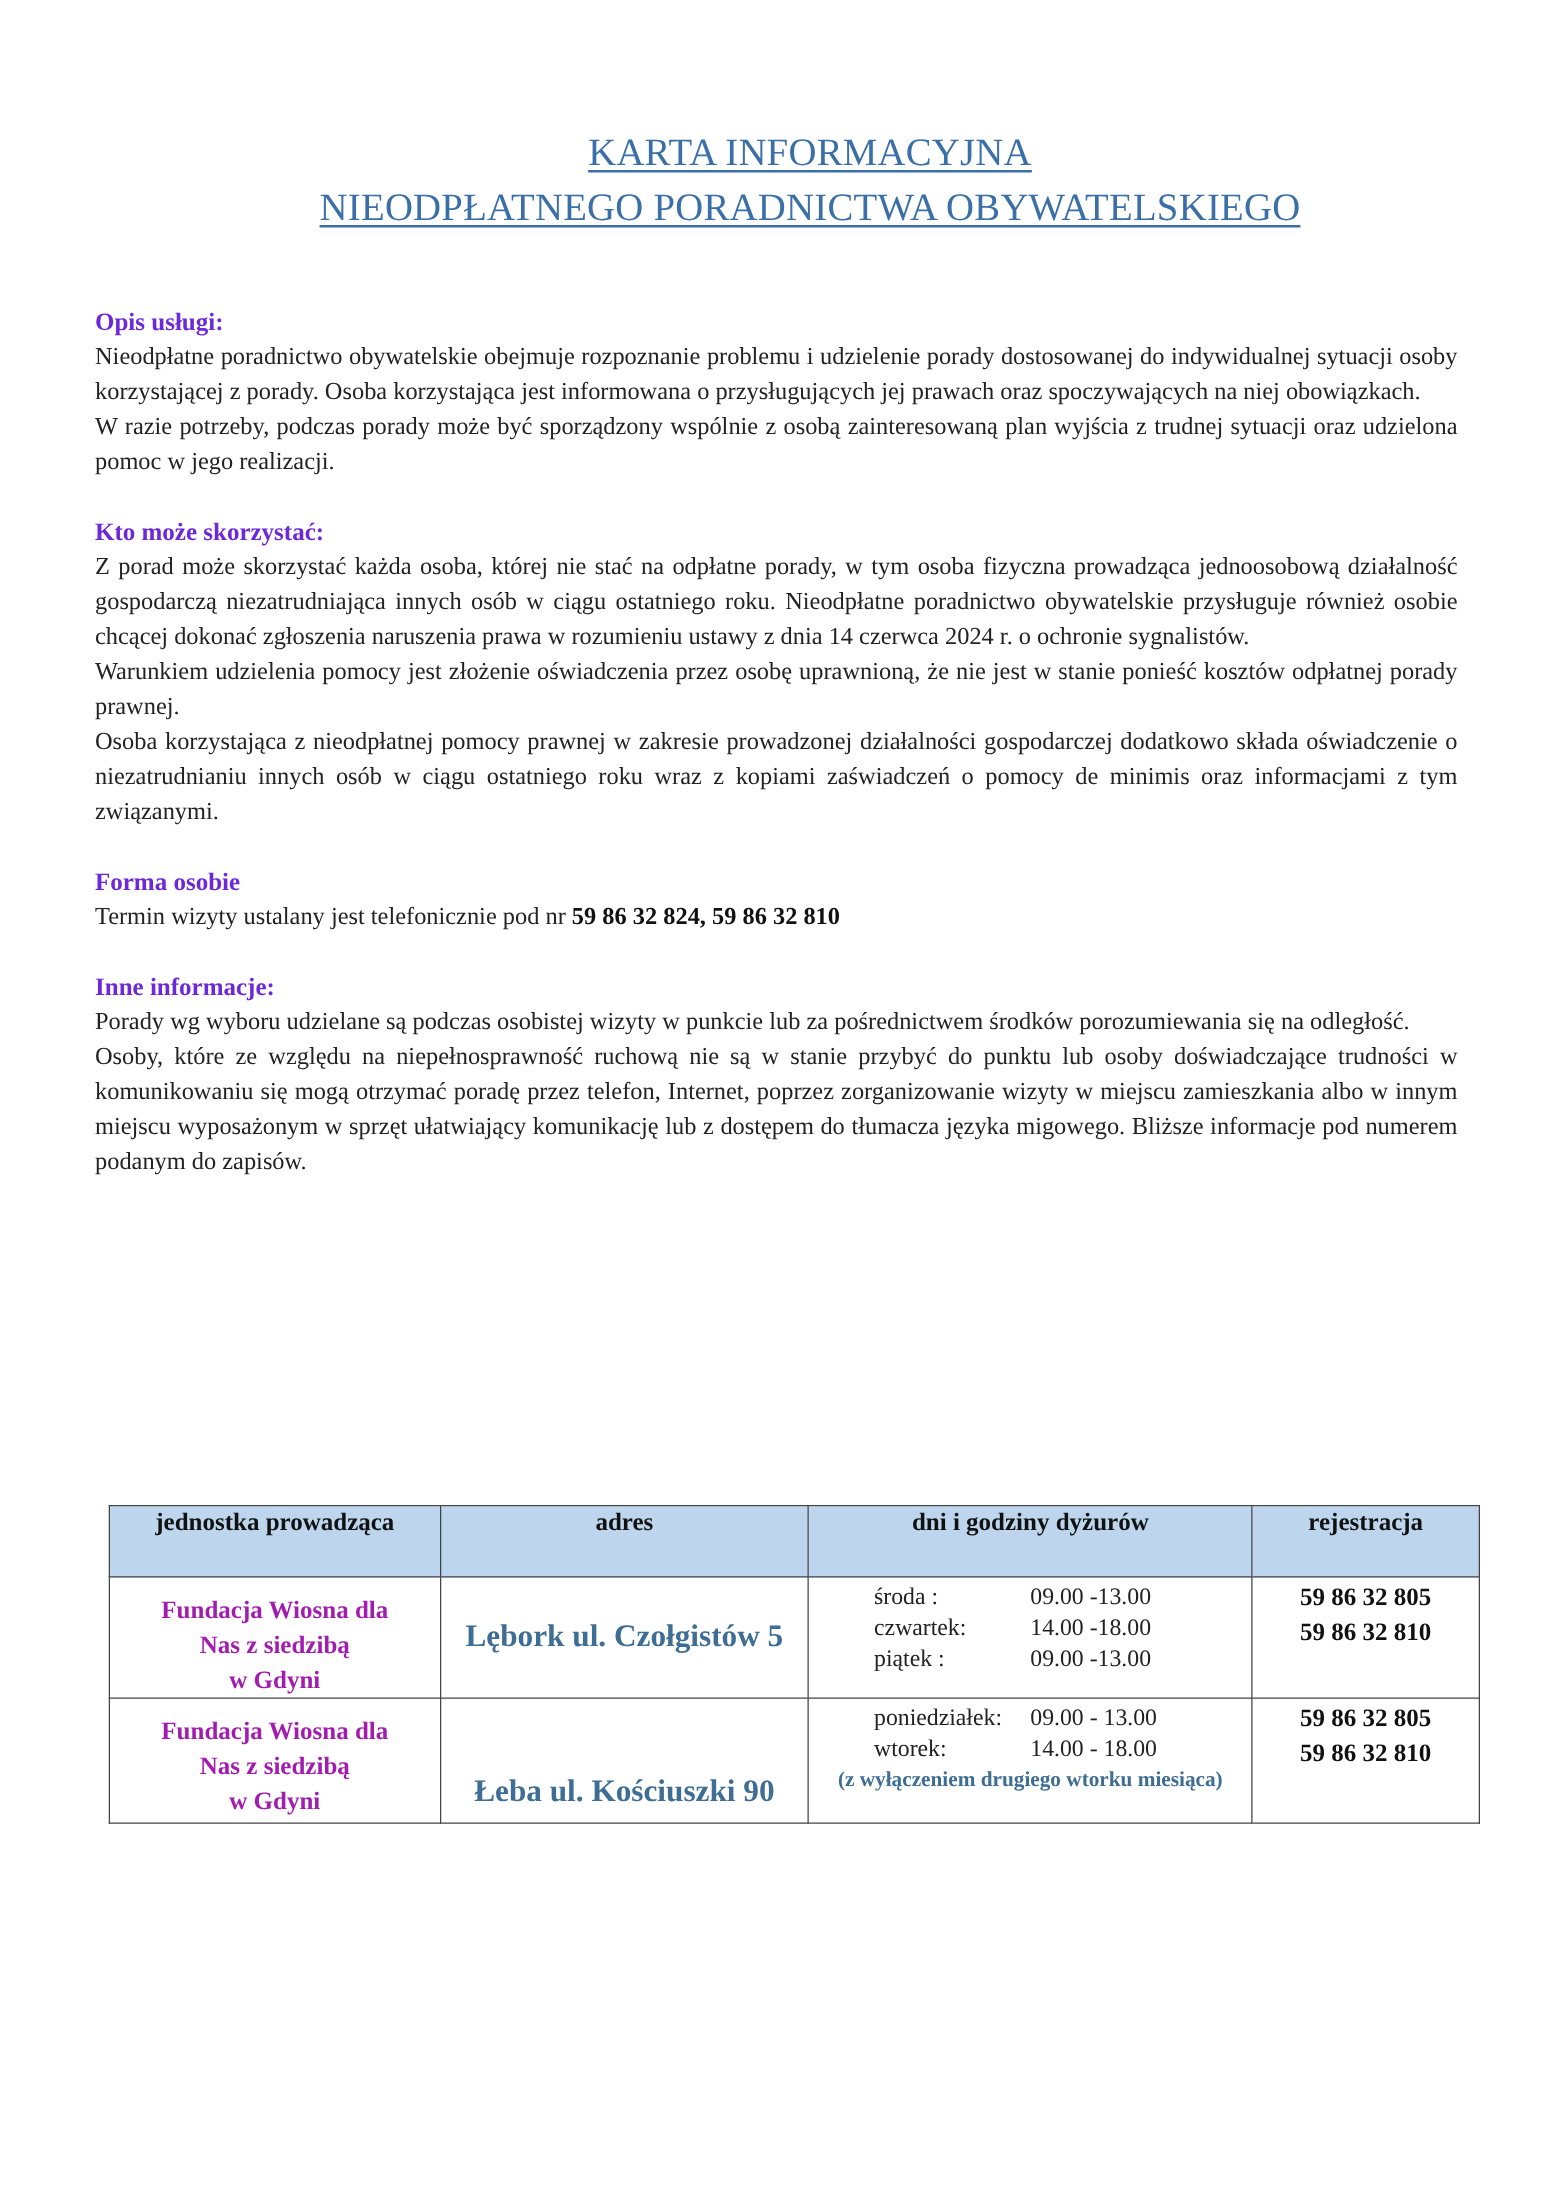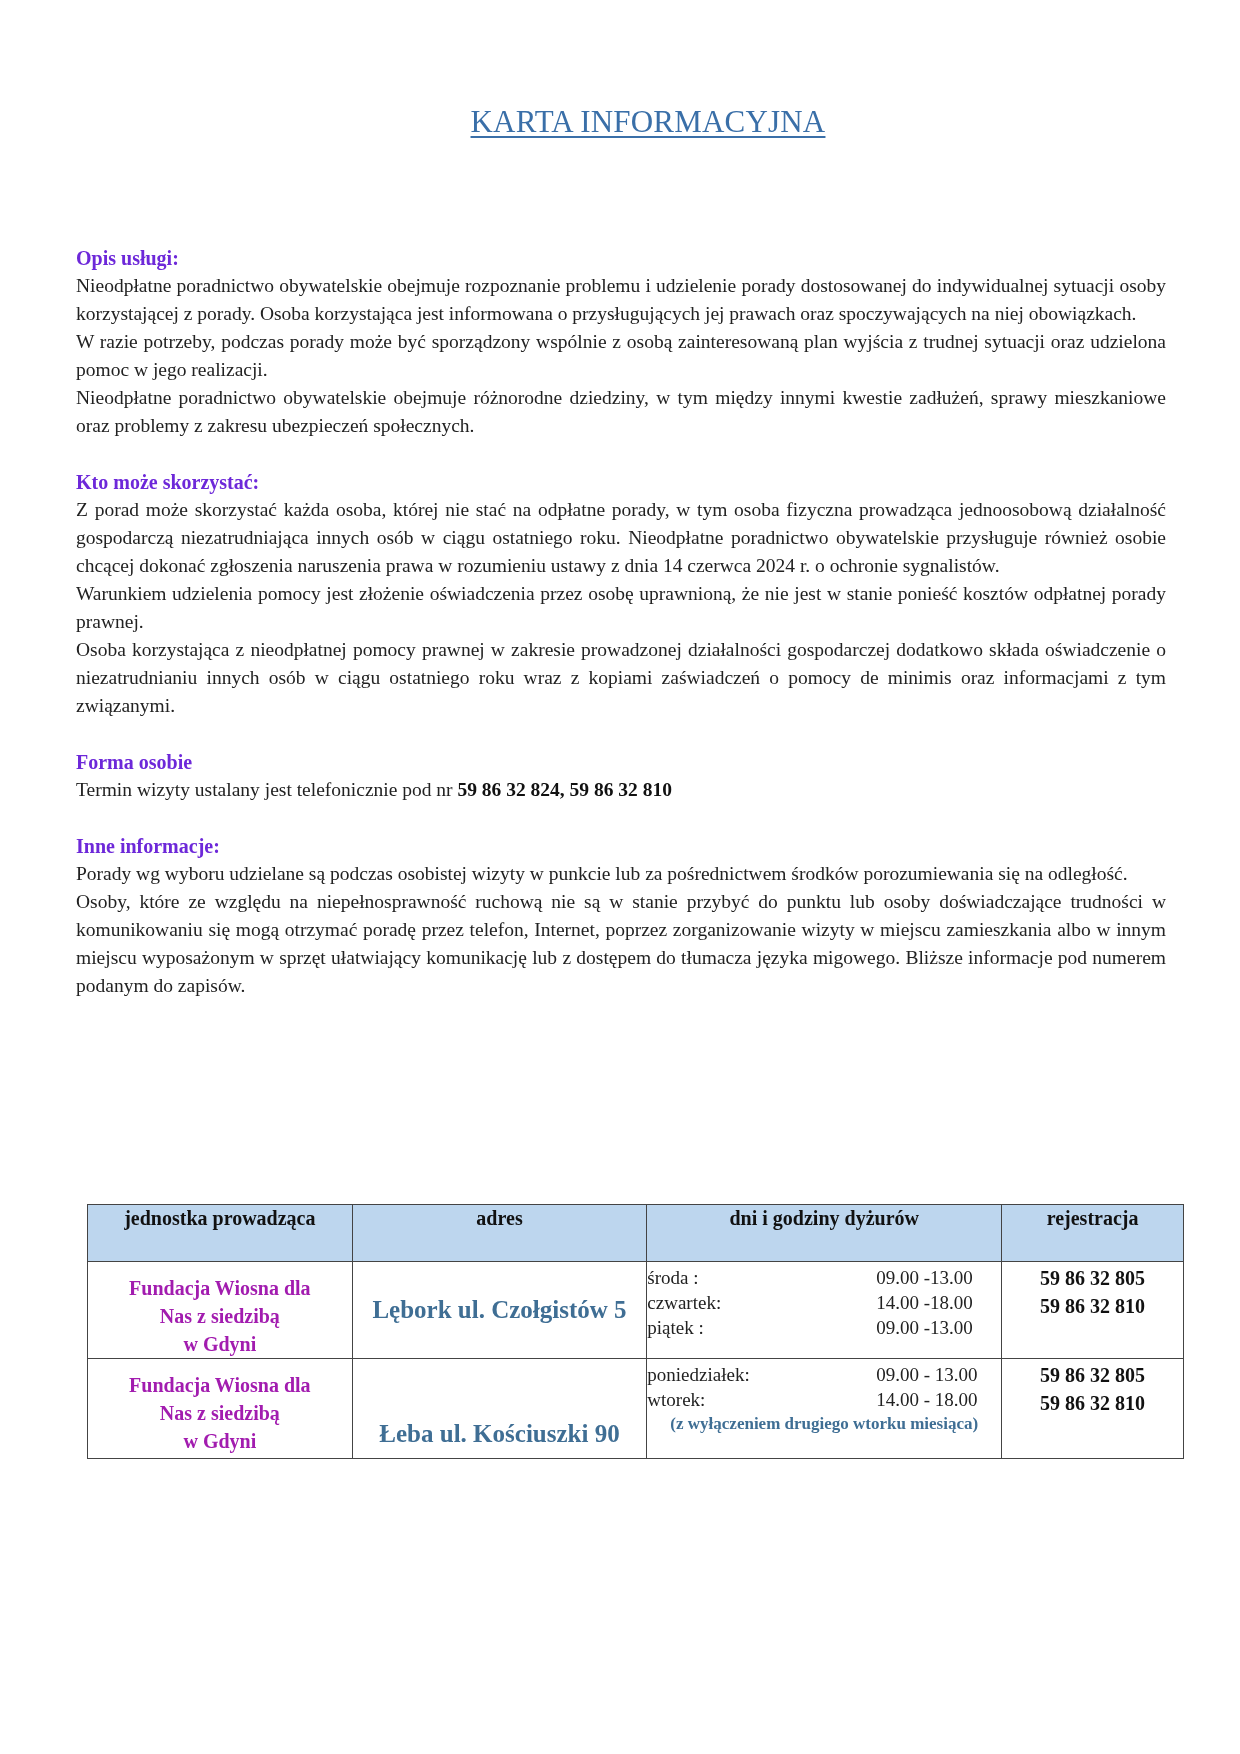--- a/index.html
+++ b/index.html
@@ -14,39 +14,39 @@
   p.body { margin: 0; font-size: 19.5px; line-height: 28px; text-align: justify; color: #222; }
   .bold { font-weight: bold; color: #111; }
   table { position: absolute; left: 75px; top: 1204px; width: 1097px; border-collapse: collapse;
           font-family: "Liberation Serif", serif; margin-left: 12px; }
   th, td { border: 1.5px solid #444; text-align: center; vertical-align: top; padding: 0; }
   th { background: #bdd6ee; font-weight: bold; font-size: 20px; height: 54px; padding-top: 2px; color: #111; }
   td.unit { font-weight: bold; font-size: 20px; line-height: 28px; color: #a21caf; padding-top: 12px; }
   td.addr { color: #3f6e94; font-weight: bold; font-size: 25px; vertical-align: middle; }
   td.addr.bottom { vertical-align: bottom; padding-bottom: 10px; }
   td.hours { font-size: 19px; line-height: 25px; color: #222; padding-top: 3px; }
-  .hrow { display: flex; justify-content: space-between; }
+  .hrow { display: flex; justify-content: center; }
   .hrow .day { width: 125px; text-align: left; }
   .hrow .time { width: 125px; text-align: left; }
   .note { color: #3f6e94; font-weight: bold; font-size: 17px; line-height: 23px; }
   td.reg { font-weight: bold; font-size: 20px; line-height: 28px; color: #111; padding-top: 2px; }
 </style>
 </head>
 <body>
 
 <div class="title">
   <span>KARTA INFORMACYJNA</span><br>
+  <span>NIEODPŁATNEGO PORADNICTWA OBYWATELSKIEGO</span>
 </div>
 
 <div class="content">
   <div class="section">
     <div class="heading">Opis usługi:</div>
     <p class="body">Nieodpłatne poradnictwo obywatelskie obejmuje rozpoznanie problemu i udzielenie porady dostosowanej do indywidualnej sytuacji osoby korzystającej z porady. Osoba korzystająca jest informowana o przysługujących jej prawach oraz spoczywających na niej obowiązkach.</p>
     <p class="body">W razie potrzeby, podczas porady może być sporządzony wspólnie z osobą zainteresowaną plan wyjścia z trudnej sytuacji oraz udzielona pomoc w jego realizacji.</p>
-    <p class="body">Nieodpłatne poradnictwo obywatelskie obejmuje różnorodne dziedziny, w tym między innymi kwestie zadłużeń, sprawy mieszkaniowe oraz problemy z zakresu ubezpieczeń społecznych.</p>
   </div>
 
   <div class="section">
     <div class="heading">Kto może skorzystać:</div>
     <p class="body">Z porad może skorzystać każda osoba, której nie stać na odpłatne porady, w tym osoba fizyczna prowadząca jednoosobową działalność gospodarczą niezatrudniająca innych osób w ciągu ostatniego roku. Nieodpłatne poradnictwo obywatelskie przysługuje również osobie chcącej dokonać zgłoszenia naruszenia prawa w rozumieniu ustawy z dnia 14 czerwca 2024 r. o ochronie sygnalistów.</p>
     <p class="body">Warunkiem udzielenia pomocy jest złożenie oświadczenia przez osobę uprawnioną, że nie jest w stanie ponieść kosztów odpłatnej porady prawnej.</p>
     <p class="body">Osoba korzystająca z nieodpłatnej pomocy prawnej w zakresie prowadzonej działalności gospodarczej dodatkowo składa oświadczenie o niezatrudnianiu innych osób w ciągu ostatniego roku wraz z kopiami zaświadczeń o pomocy de minimis oraz informacjami z tym związanymi.</p>
   </div>
 
   <div class="section">

